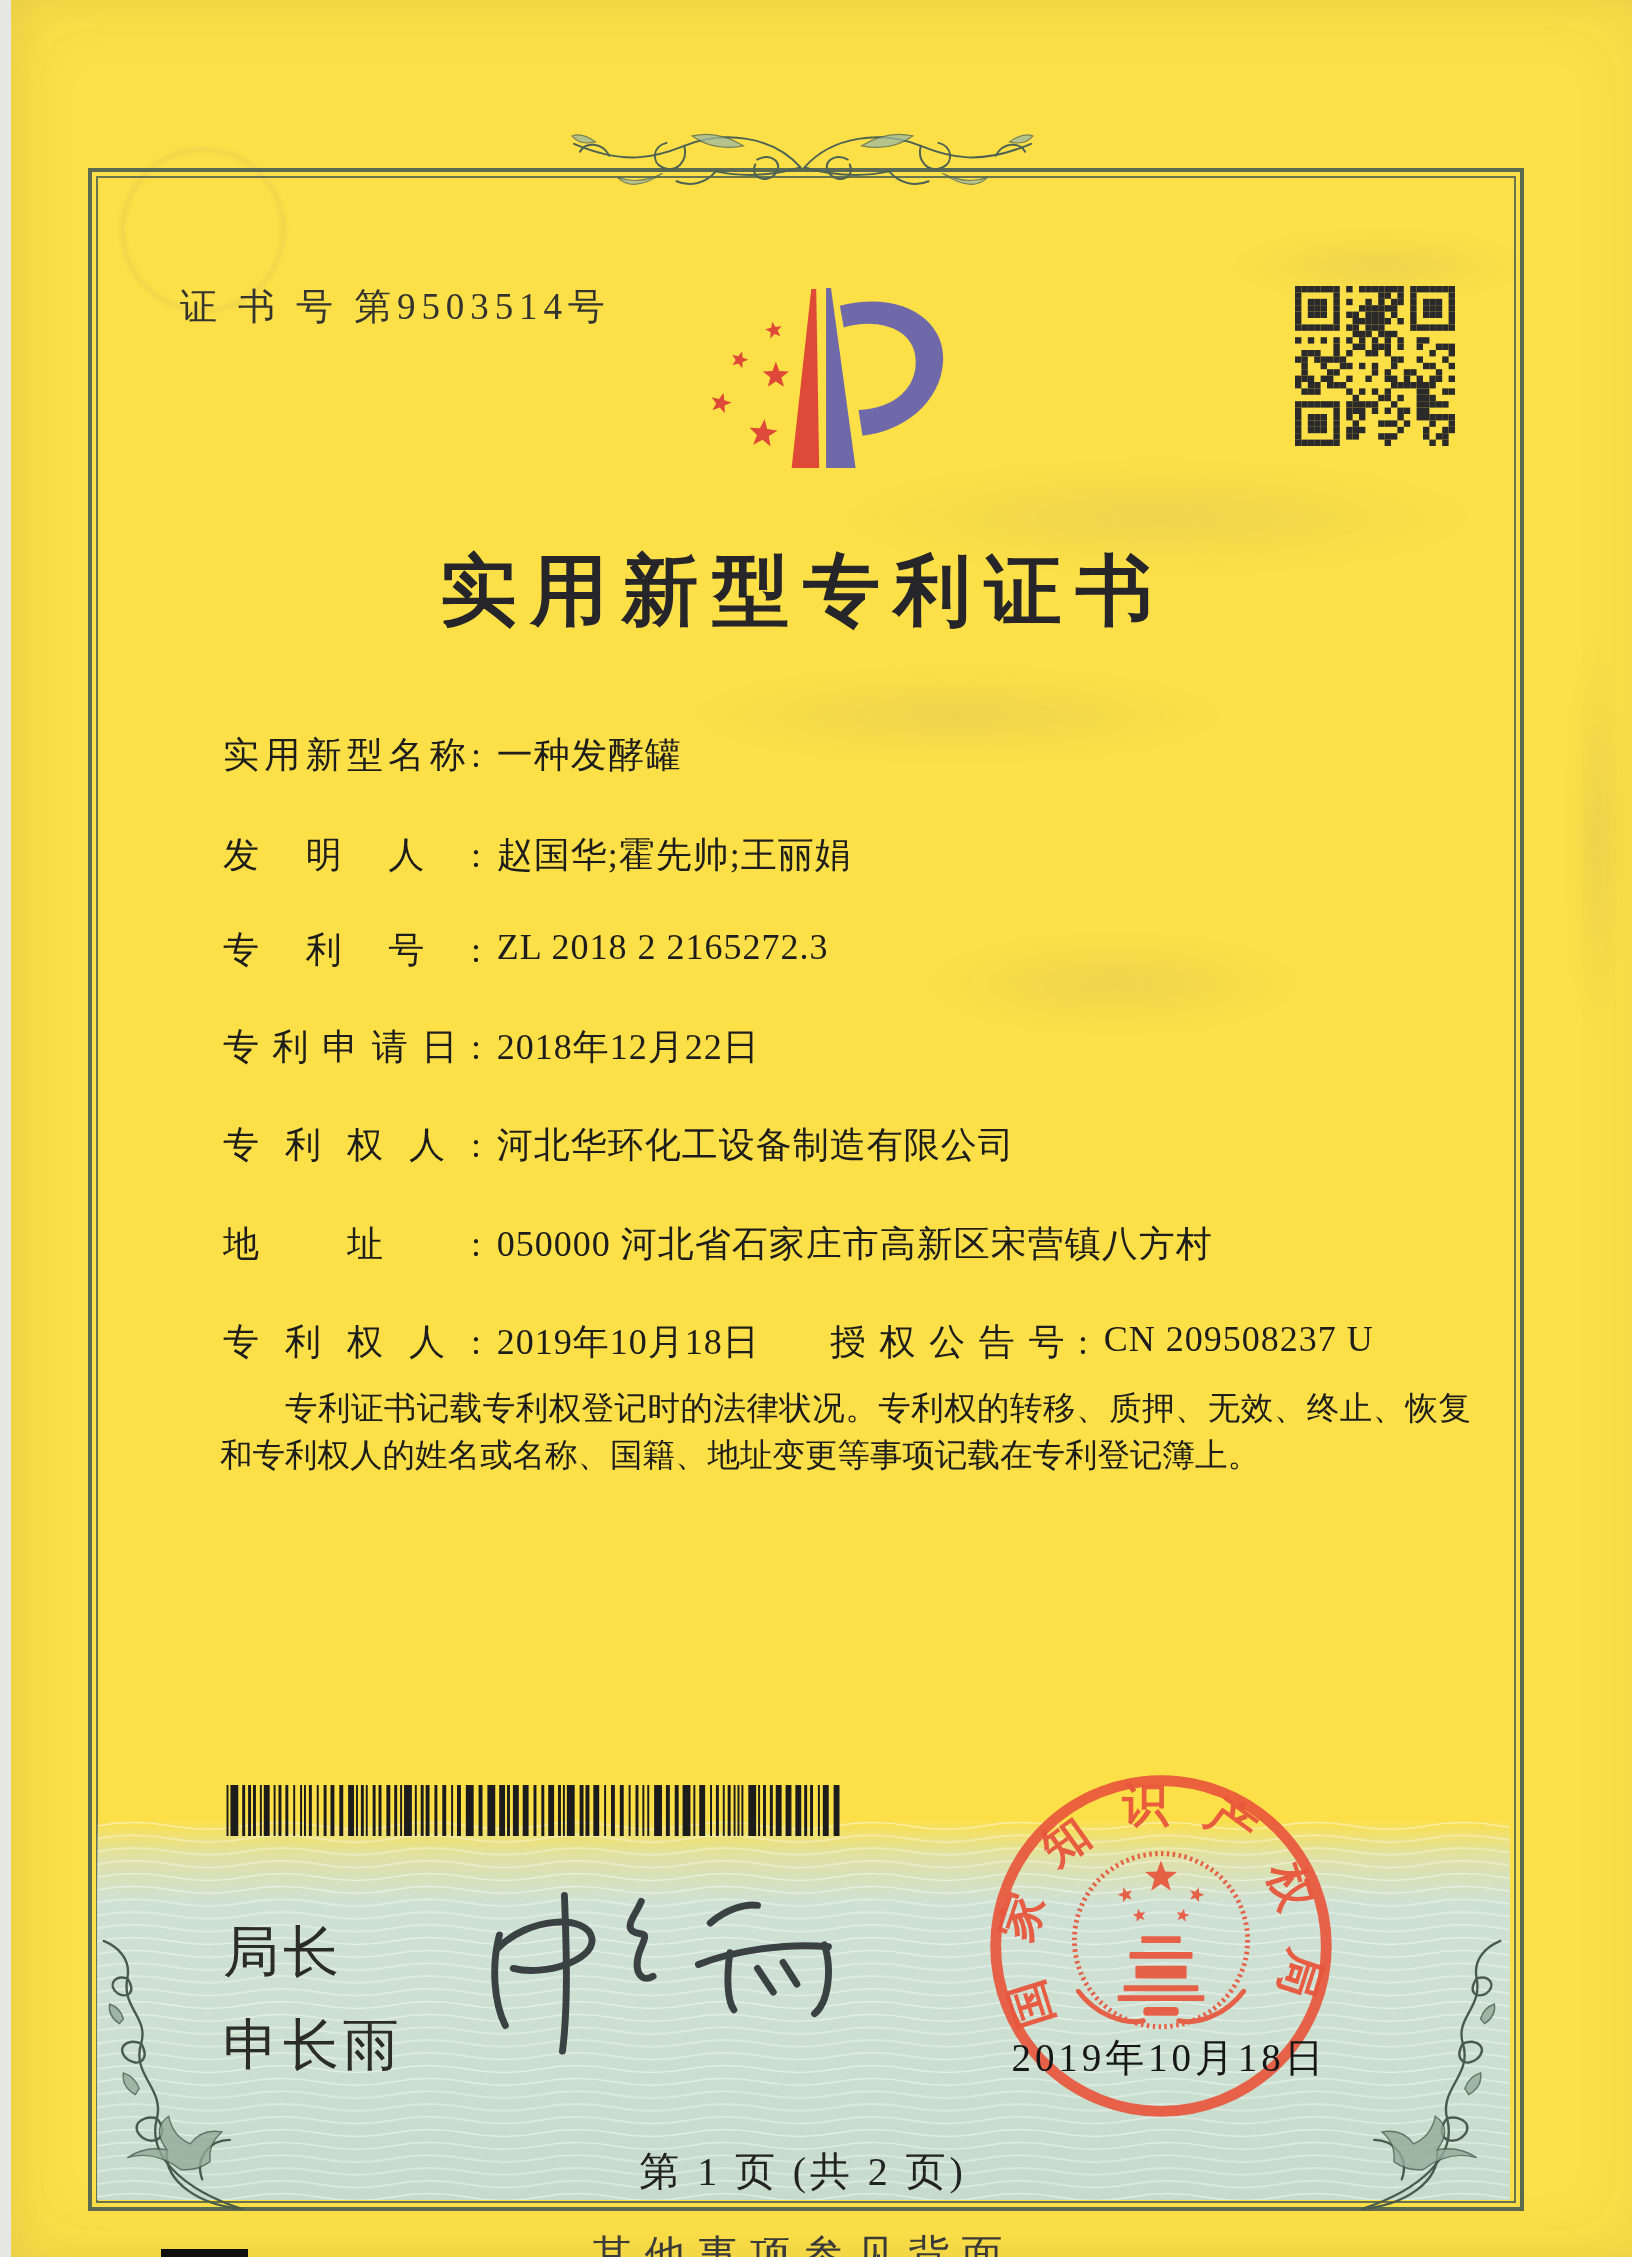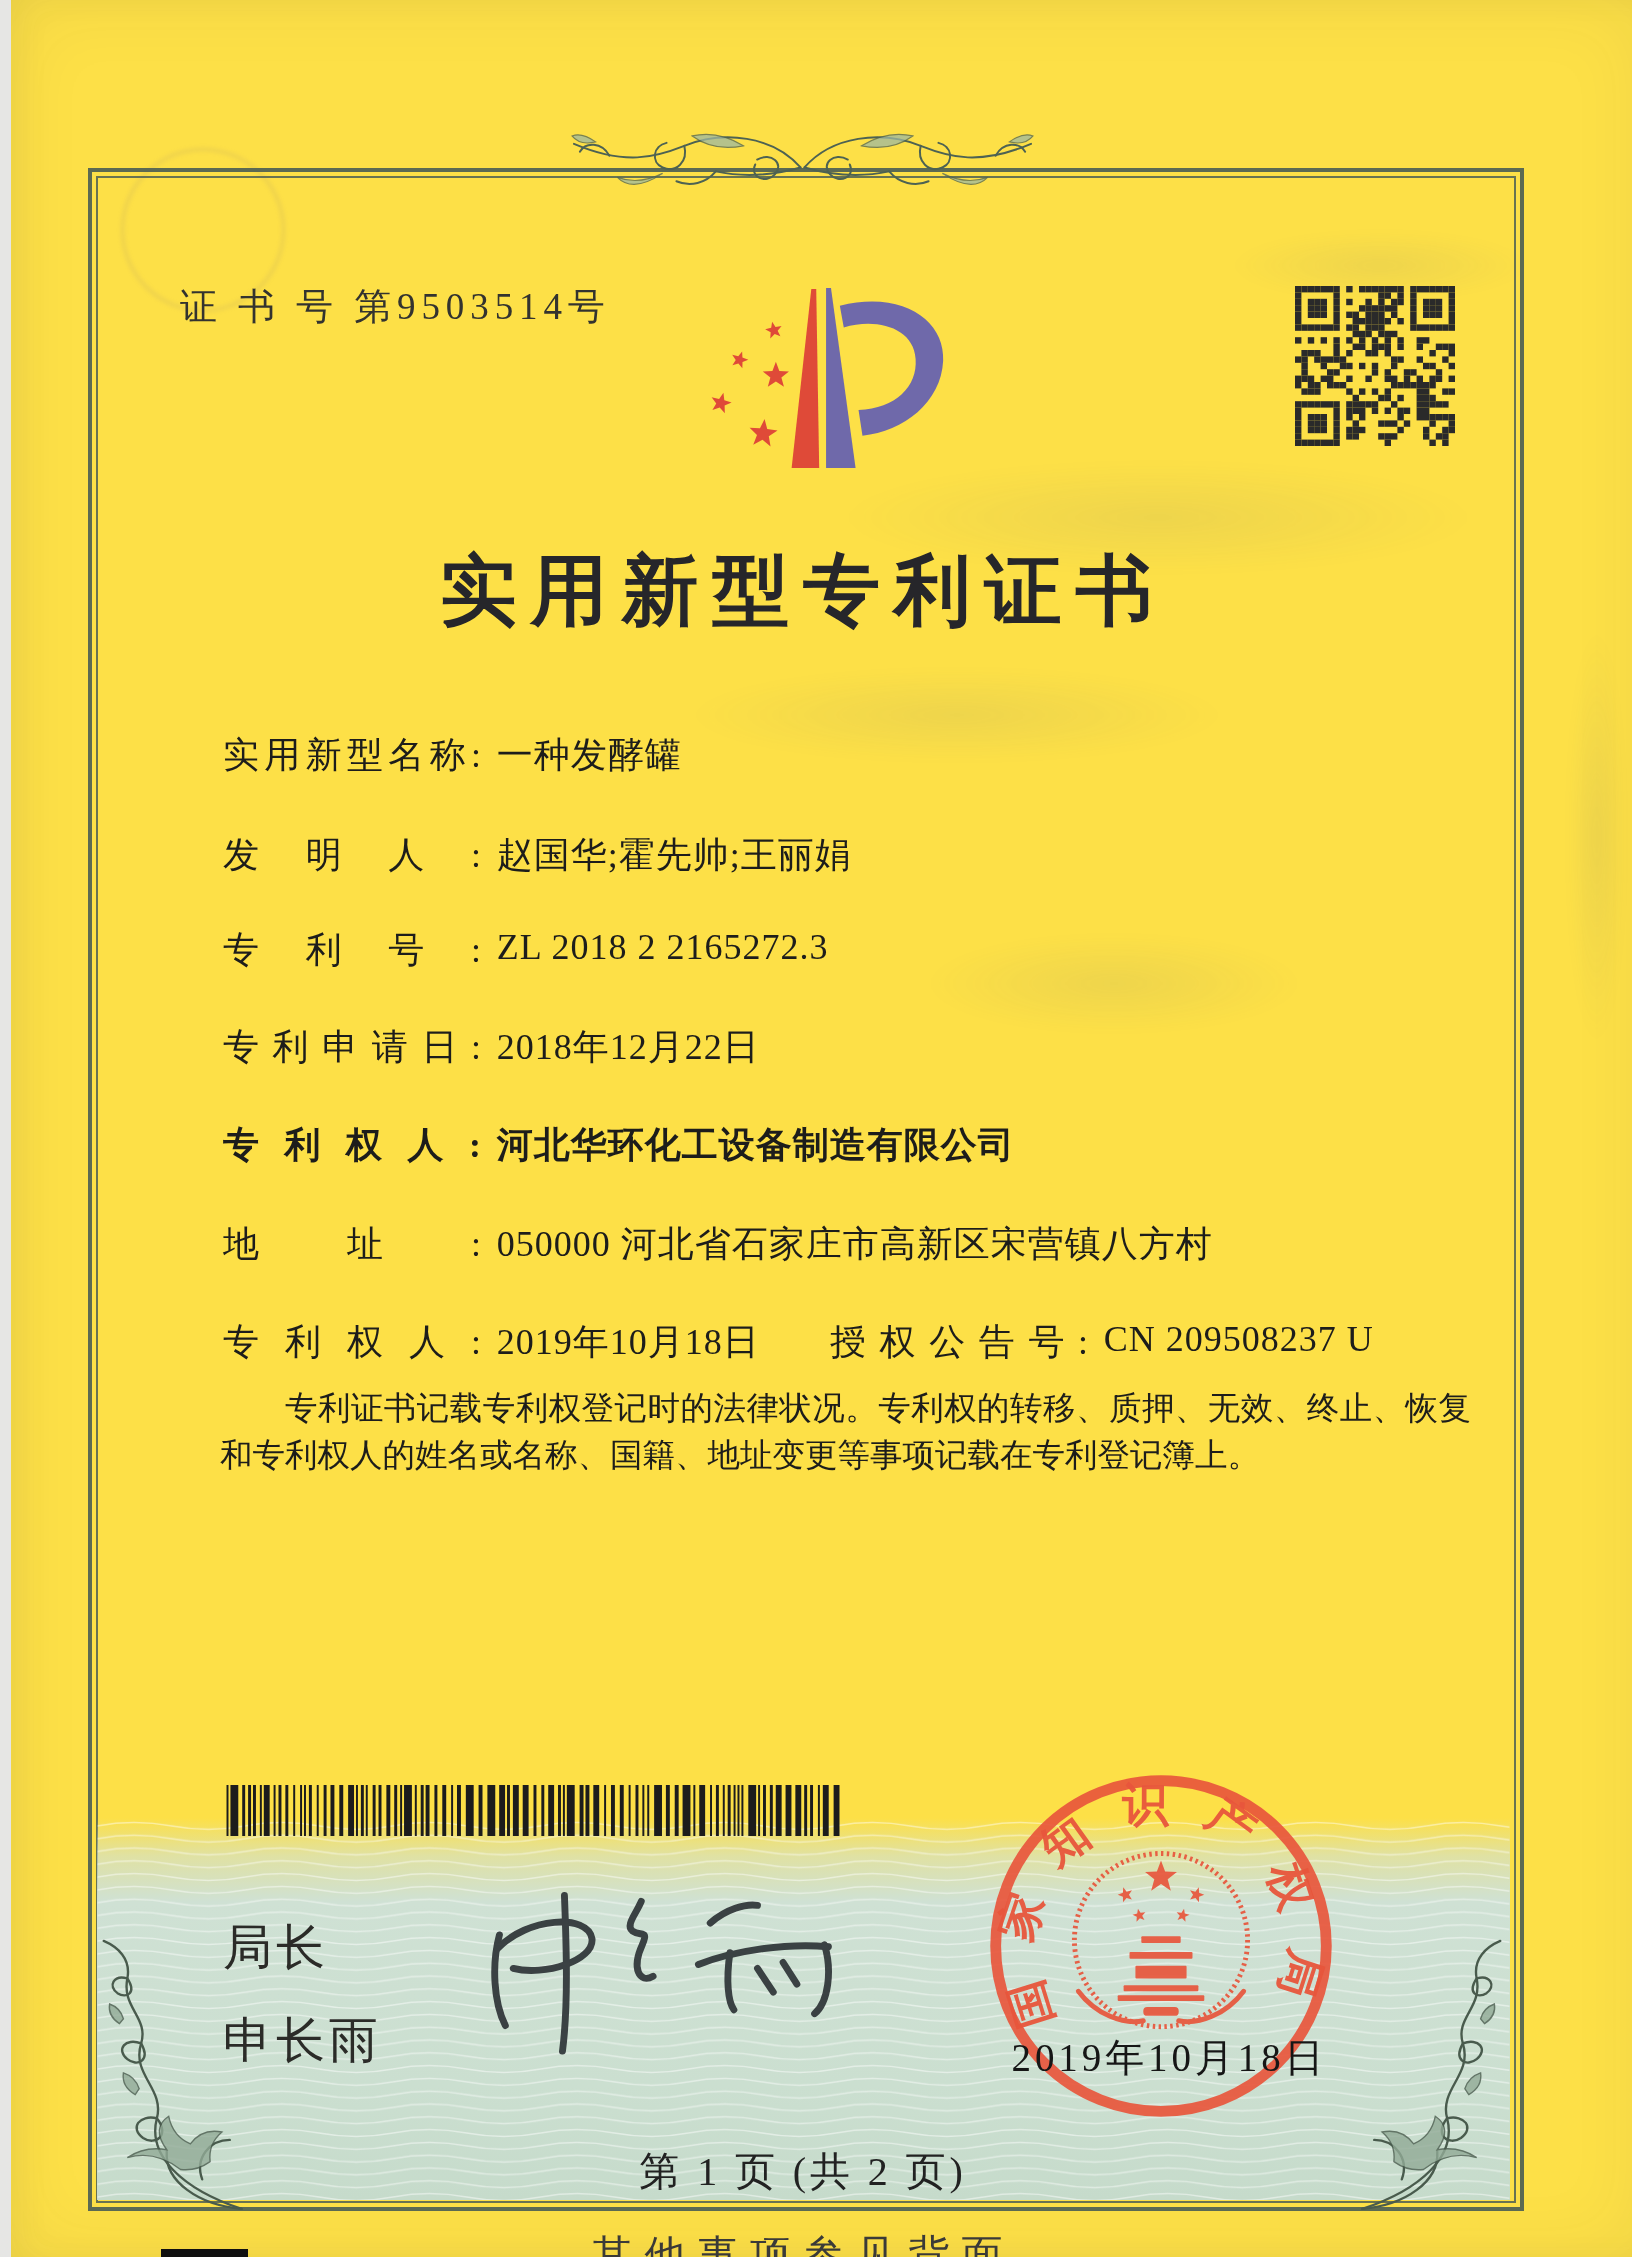--- a/index.html
+++ b/index.html
@@ -27,21 +27,21 @@
          font-size:77px;font-weight:bold;letter-spacing:13.8px;color:#26262a;}
   .frow{position:absolute;left:212px;width:1261px;height:57px;white-space:nowrap;
         font-size:36px;color:#1d1d1b;}
   .flabel{display:inline-block;width:258px;text-align:justify;text-align-last:justify;
           vertical-align:top;}
   .fvalue{display:inline-block;margin-left:15.8px;vertical-align:top;letter-spacing:1px;}
   .fpair2{position:absolute;left:607px;top:0;white-space:nowrap;}
   .body-text{position:absolute;left:209px;top:1385px;width:1251px;font-size:32.5px;
              line-height:47px;color:#1d1d1b;text-align:justify;}
   .body-text p{margin:0;text-indent:65px;}
-  .signoff{position:absolute;left:212px;font-size:49px;color:#2b2b28;letter-spacing:3.9px;font-family:Liberation Serif, serif;}
+  .signoff{position:absolute;left:212px;font-size:56px;color:#2b2b28;letter-spacing:3.9px;font-family:Liberation Serif, serif;}
   .seal-date{position:absolute;left:985px;top:2031px;width:347px;text-align:center;
              font-size:39px;letter-spacing:3.9px;color:#161616;}
   .footer-page{position:absolute;left:79px;top:2144px;width:1426px;text-align:center;
                font-size:40px;letter-spacing:3.9px;color:#222;}
   .reverse-note{position:absolute;left:79px;top:2228px;width:1426px;text-align:center;
                 font-size:41px;letter-spacing:11.8px;color:#3a3a38;}
   .scan-bar{position:absolute;left:150px;top:2249px;width:87px;height:8.9px;background:#101010;}
 </style>
 </head>
 <body>
@@ -454,21 +454,21 @@
   </div>
   <div class="frow" style="top:731px;">
     <span class="flabel">实用新型名称:</span><span class="fvalue">一种发酵罐</span>
   </div>
   <div class="frow" style="top:926px;">
     <span class="flabel">专利号:</span><span class="fvalue">ZL 2018 2 2165272.3</span>
   </div>
   <div class="frow" style="top:1023px;">
     <span class="flabel">专利申请日:</span><span class="fvalue">2018年12月22日</span>
   </div>
-  <div class="frow" style="top:1121px;font-weight:bold;">
+  <div class="frow" style="top:1121px;">
     <span class="flabel">专利权人:</span><span class="fvalue">河北华环化工设备制造有限公司</span>
   </div>
   <div class="frow" style="top:1220px;">
     <span class="flabel">地址:</span><span class="fvalue">050000 河北省石家庄市高新区宋营镇八方村</span>
   </div>
   <div class="frow" style="top:1318px;">
     <span class="flabel">专利权人:</span><span class="fvalue">2019年10月18日</span>
     <span class="fpair2">
       <span class="flabel">授权公告号:</span><span class="fvalue">CN 209508237 U</span>
     </span>

